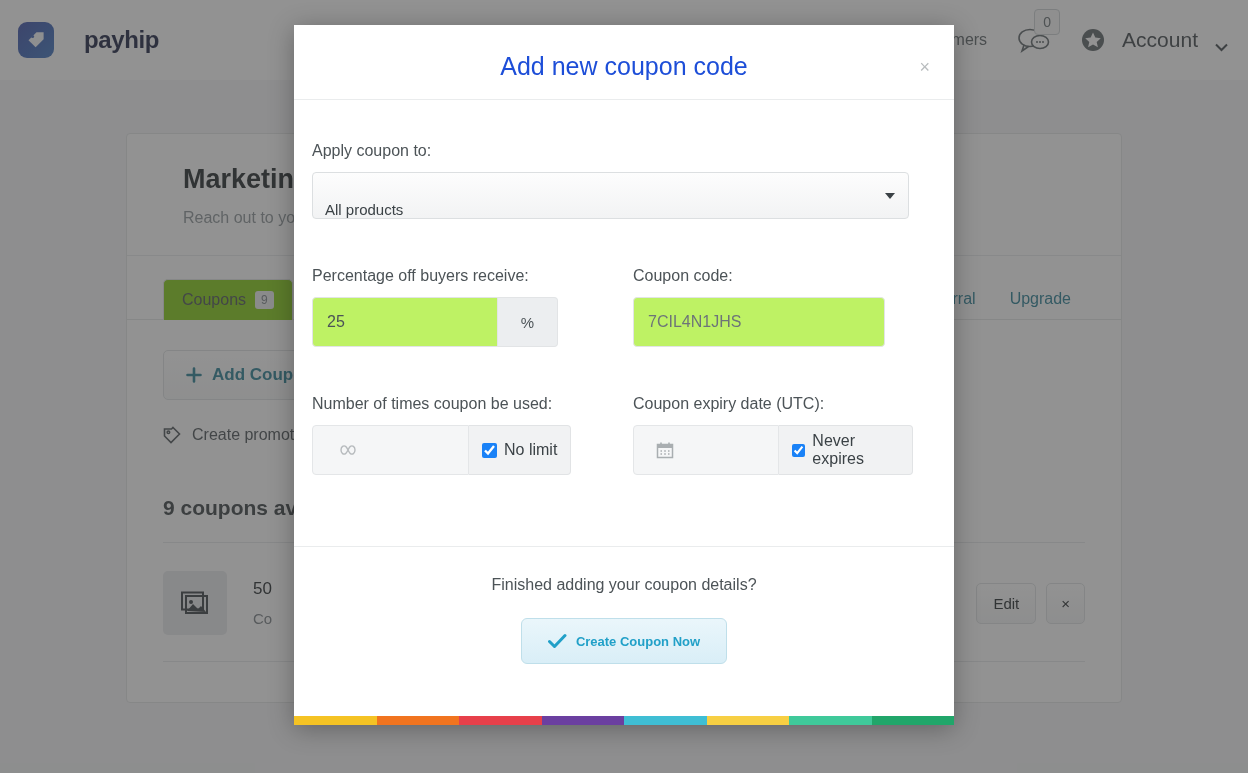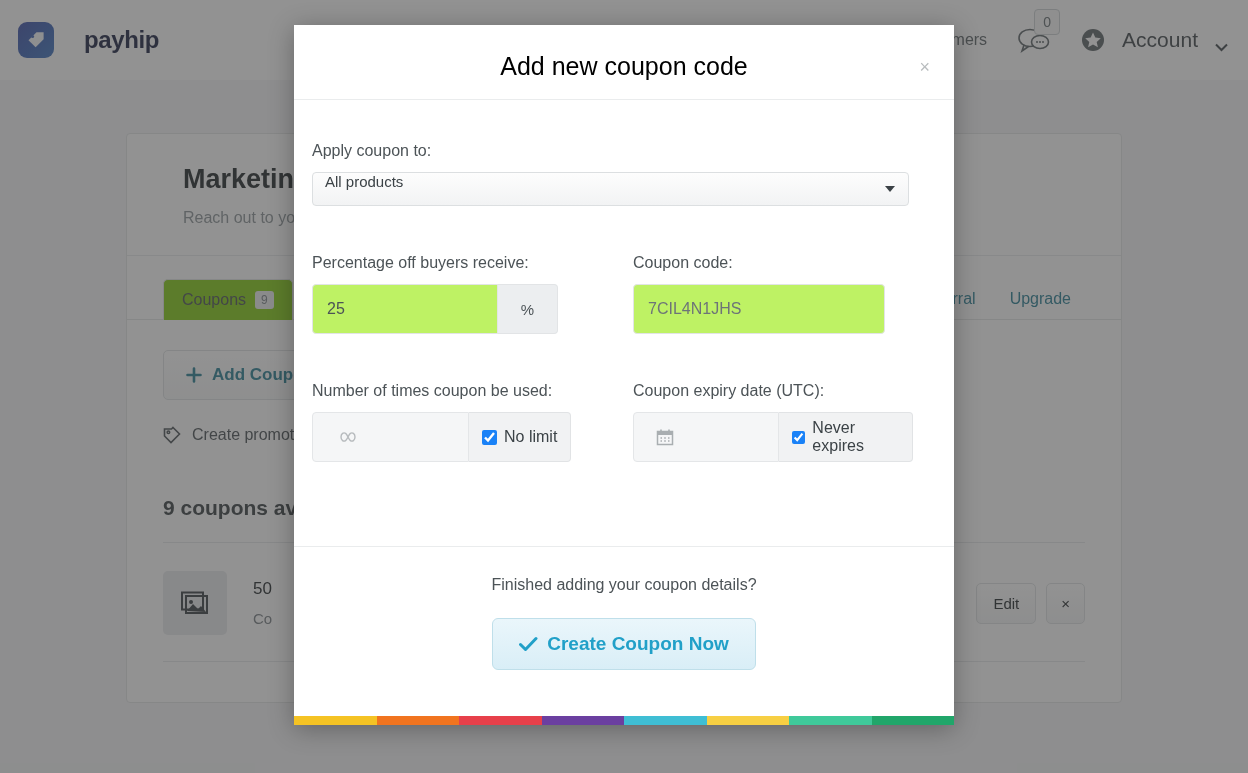--- a/index.html
+++ b/index.html
@@ -112,37 +112,37 @@
   .modal {
     position: absolute; left: 294px; top: 25px; width: 660px; height: 700px;
     background: #ffffff;
     box-shadow: 0 4px 24px rgba(0,0,0,0.30);
     display: flex; flex-direction: column;
   }
   .modal-header {
     position: relative; height: 75px; border-bottom: 1px solid #eaeced;
     display: flex; align-items: center; justify-content: center;
   }
-  .modal-title { font-size: 25px; color: #000000; margin-top: 9px; }
+  .modal-title { font-size: 25px; color: #1d4ed8; margin-top: 9px; }
   .modal-close {
     position: absolute; right: 18px; top: 42px;
     transform: translateY(-50%);
     font-size: 18px; color: #b9bdbf; background: none; border: none;
     line-height: 1; cursor: pointer;
   }
   .modal-body { padding: 42px 18px 0 18px; flex: 1; }
   .field-label { font-size: 16px; color: #4c5357; margin-bottom: 12px; }
 
   .select-wrap { position: relative; width: 597px; }
   select.styled, .fake-select {
-    width: 597px; height: 34px;
+    width: 597px; height: 47px;
     border: 1px solid #dcdfe1; border-radius: 4px;
     background: linear-gradient(#fdfdfd, #f2f3f4);
     font-size: 15px; color: #3b4246;
-    padding: 0 12px; display: flex; align-items: flex-start;
+    padding: 0 12px; display: flex; align-items: flex-end;
     appearance: none;
   }
   .caret {
     position: absolute; right: 14px; top: 50%; transform: translateY(-50%);
     width: 0; height: 0; border-left: 5px solid transparent;
     border-right: 5px solid transparent; border-top: 6px solid #3b4246;
     pointer-events: none;
   }
 
   .two-col { display: flex; gap: 16px; margin-top: 48px; }
@@ -182,21 +182,21 @@
   .modal-footer {
     border-top: 1px solid #eaeced; padding: 29px 0 0;
     display: flex; flex-direction: column; align-items: center;
     height: 170px;
   }
   .footer-text { font-size: 16px; color: #4c5357; margin-bottom: 24px; }
   .btn-primary {
     display: inline-flex; align-items: center; gap: 9px;
     border: 1px solid #bfdfea; border-radius: 6px;
     background: linear-gradient(#eaf6fb, #d9eef7);
-    color: #21a0c8; font-size: 19px; font-weight: bold;
+    color: #21a0c8; font-size: 13px; font-weight: bold;
     padding: 14px 26px; cursor: pointer;
     font-family: "Liberation Sans", sans-serif;
   }
   .stripe { display: flex; height: 9px; width: 660px; }
   .stripe i { flex: 1; display: block; }
 </style>
 </head>
 <body>
 
 <div id="root">

